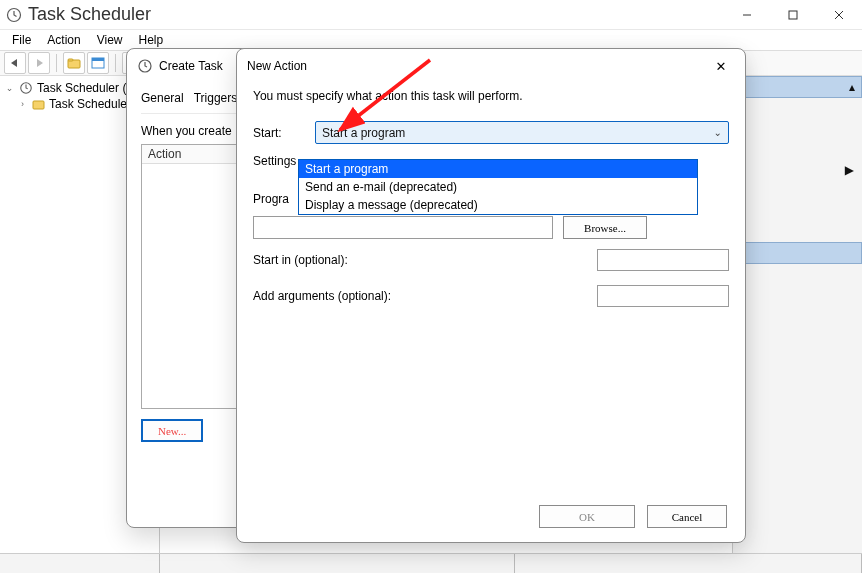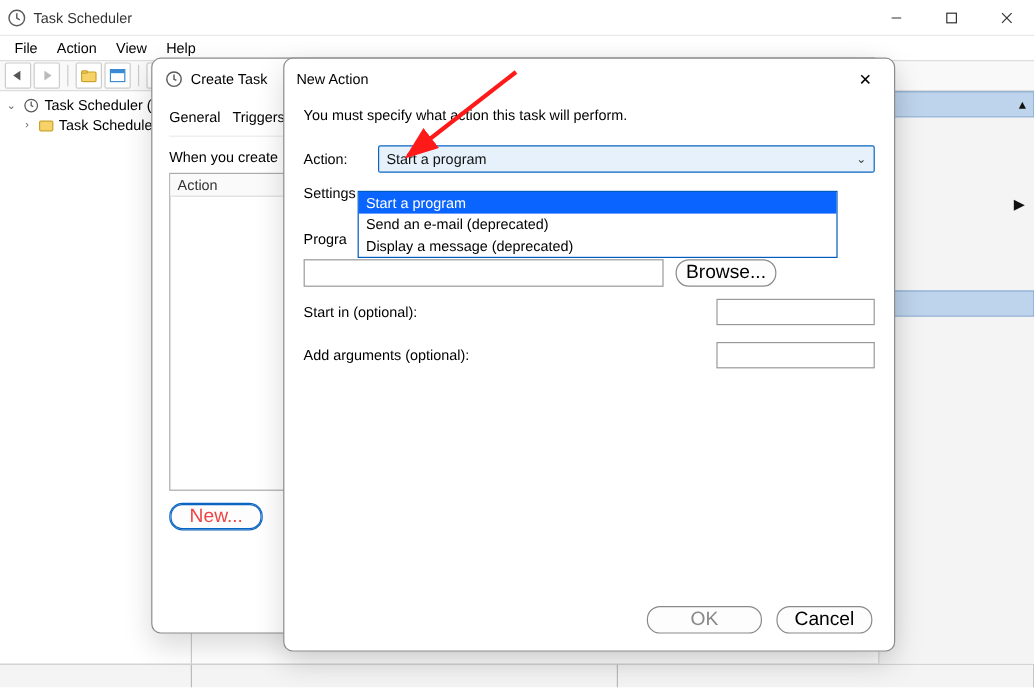--- a/index.html
+++ b/index.html
@@ -1,19 +1,19 @@
 <!DOCTYPE html>
 <html><head>
 <meta charset="utf-8">
 <style>
   * { box-sizing: border-box; }
   html, body { margin: 0; padding: 0; font-family: "Segoe UI", Tahoma, sans-serif; font-size: 12px; background: #fff; width: 862px; height: 573px; overflow: hidden; position: relative; }
   .titlebar { height: 30px; display: flex; align-items: center; padding-left: 6px; border-bottom: 1px solid #e8e8e8; }
   .titlebar .icon { width: 16px; height: 16px; margin-right: 6px; }
-  .titlebar .title { font-size: 12px; color: #333; }
+  .titlebar .title { font-size: 18px; color: #333; }
   .titlebar .spacer { flex: 1; }
   .winbtn { width: 46px; height: 30px; display: flex; align-items: center; justify-content: center; color: #222; }
   .menubar { height: 20px; display: flex; align-items: center; padding-left: 4px; }
   .menubar span { padding: 2px 8px; }
   .toolbar { height: 26px; display: flex; align-items: center; padding-left: 4px; border-top: 1px solid #ddd; border-bottom: 1px solid #ddd; background: #f9f9f9; gap: 2px; }
   .toolbar .tbbtn { width: 22px; height: 22px; border: 1px solid #ccc; border-radius: 2px; display: flex; align-items: center; justify-content: center; background: #fff; }
   .toolbar .sep { width: 1px; height: 18px; background: #ccc; margin: 0 4px; }
   .main { display: flex; position: relative; height: calc(573px - 30px - 20px - 26px - 20px); }
   .left-pane { width: 160px; border-right: 1px solid #ccc; padding: 4px 2px; }
   .tree-item { display: flex; align-items: center; gap: 4px; padding: 1px 2px; white-space: nowrap; overflow: hidden; }
@@ -47,22 +47,22 @@
   .create-task {
     left: 126px; top: 48px; width: 610px; height: 480px; z-index: 5;
   }
   .create-task .dlg-body { padding: 4px 14px 10px 14px; }
   .tabs-row { display:flex; gap:10px; font-size:12px; padding: 2px 0 6px 0; border-bottom:1px solid #eaeaea; }
   .tabs-row span { padding:2px 0; }
   .ct-instr { padding: 10px 0 6px 0; }
   .action-list { border:1px solid #aaa; width:100%; height:265px; background:#fff; }
   .action-list .header-row { border-bottom:1px solid #ddd; padding:2px 6px; color:#333; background:#fafafa; }
   .btn {
-    border:1px solid #8a8a8a; background:#fdfdfd; border-radius:11px; height:23px;
-    padding: 0 16px; display:inline-flex; align-items:center; justify-content:center; font-size:16px;
+    border:1px solid #8a8a8a; background:#fdfdfd; border-radius:0; height:23px;
+    padding: 0 16px; display:inline-flex; align-items:center; justify-content:center; font-size:11px;font-family:Liberation Serif, serif;
   }
   .btn.focused { border-color:#0a64c2; box-shadow: inset 0 0 0 1px #0a64c2; color:#ef4444; }
   .ct-buttons { margin-top:10px; display:flex; gap:6px; }
   .ct-footer { position:absolute; bottom:12px; right:14px; display:flex; gap:10px; }
 
   .new-action {
     left: 236px; top: 48px; width: 510px; height: 495px; z-index: 10;
   }
   .new-action .dlg-body { padding: 4px 16px 10px 16px; }
   .na-instr { padding: 2px 0 18px 0; }
@@ -227,21 +227,21 @@
 <div class="dialog new-action">
   <div class="dlg-title">
     <span>New Action</span>
     <span class="spacer"></span>
     <div class="close-x">✕</div>
   </div>
   <div class="dlg-body" style="position:relative;">
     <div class="na-instr">You must specify what action this task will perform.</div>
 
     <div class="row">
-      <span class="label">Action:</span>
+      <span class="label">Start:</span>
       <div class="combo">
         <span>Start a program</span>
         <span class="caret">⌄</span>
       </div>
     </div>
 
     <div class="row" style="margin-bottom:2px;">
       <span class="label">Settings</span>
     </div>
     <div class="row" style="margin-top:24px;">

